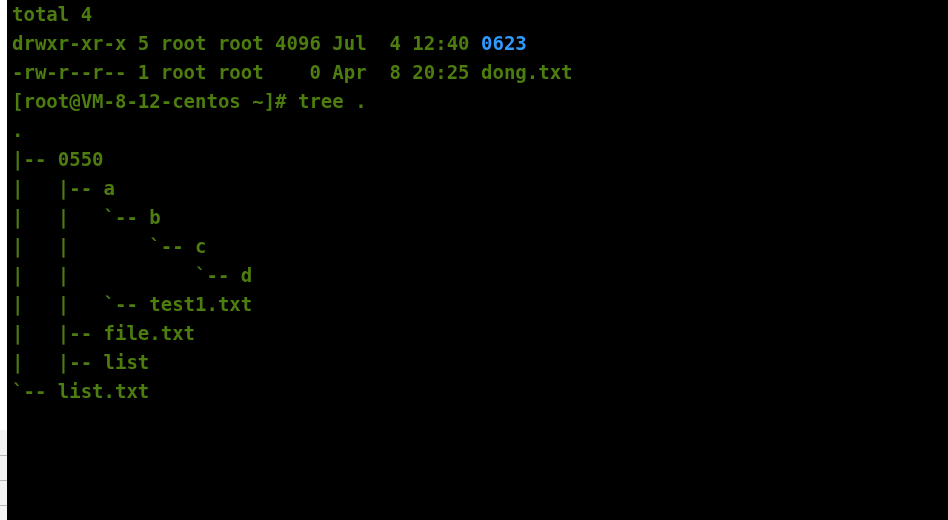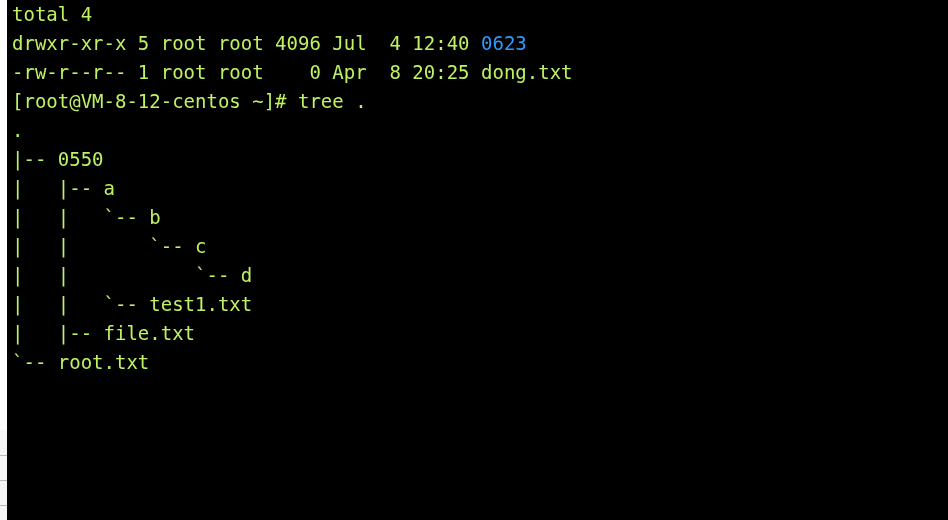--- a/index.html
+++ b/index.html
@@ -63,22 +63,22 @@
     line-height: 29px;
     font-size: 19px;
     letter-spacing: 0px;
     color: #d6d6d6;
     white-space: pre;
     padding-left: 5px;
     font-family: "DejaVu Sans Mono", "Liberation Mono", monospace;
   }
 
   .seg { white-space: pre; }
-  .c-default { color: #bef264; }
-  .c-dir { color: #2f9bff; font-weight: normal; }
+  .c-default { color: #4d7c0f; font-weight: bold; }
+  .c-dir { color: #2f9bff; font-weight: bold; }
 </style>
 </head>
 <body>
 
 <div id="screen">
 
   <div id="left-edge-strip">
     <div class="strip-lower"></div>
   <div class="strip-divider" style="top: 455px;"></div>
       <div class="strip-divider" style="top: 480px;"></div>
@@ -91,16 +91,17 @@
       <div class="term-line"><span class="seg c-default">-rw-r--r-- 1 root root    0 Apr  8 20:25 dong.txt</span></div>
       <div class="term-line"><span class="seg c-default">[root@VM-8-12-centos ~]# tree .</span></div>
       <div class="term-line"><span class="seg c-default">.</span></div>
       <div class="term-line"><span class="seg c-default">|-- 0550</span></div>
       <div class="term-line"><span class="seg c-default">|   |-- a</span></div>
       <div class="term-line"><span class="seg c-default">|   |   `-- b</span></div>
       <div class="term-line"><span class="seg c-default">|   |       `-- c</span></div>
       <div class="term-line"><span class="seg c-default">|   |           `-- d</span></div>
       <div class="term-line"><span class="seg c-default">|   |   `-- test1.txt</span></div>
       <div class="term-line"><span class="seg c-default">|   |-- file.txt</span></div>
-      <div class="term-line"><span class="seg c-default">`-- root.txt</span></div>
+      <div class="term-line"><span class="seg c-default">|   |-- list</span></div>
+      <div class="term-line"><span class="seg c-default">`-- list.txt</span></div>
     </div>
 
 </div>
 
 </body></html>

